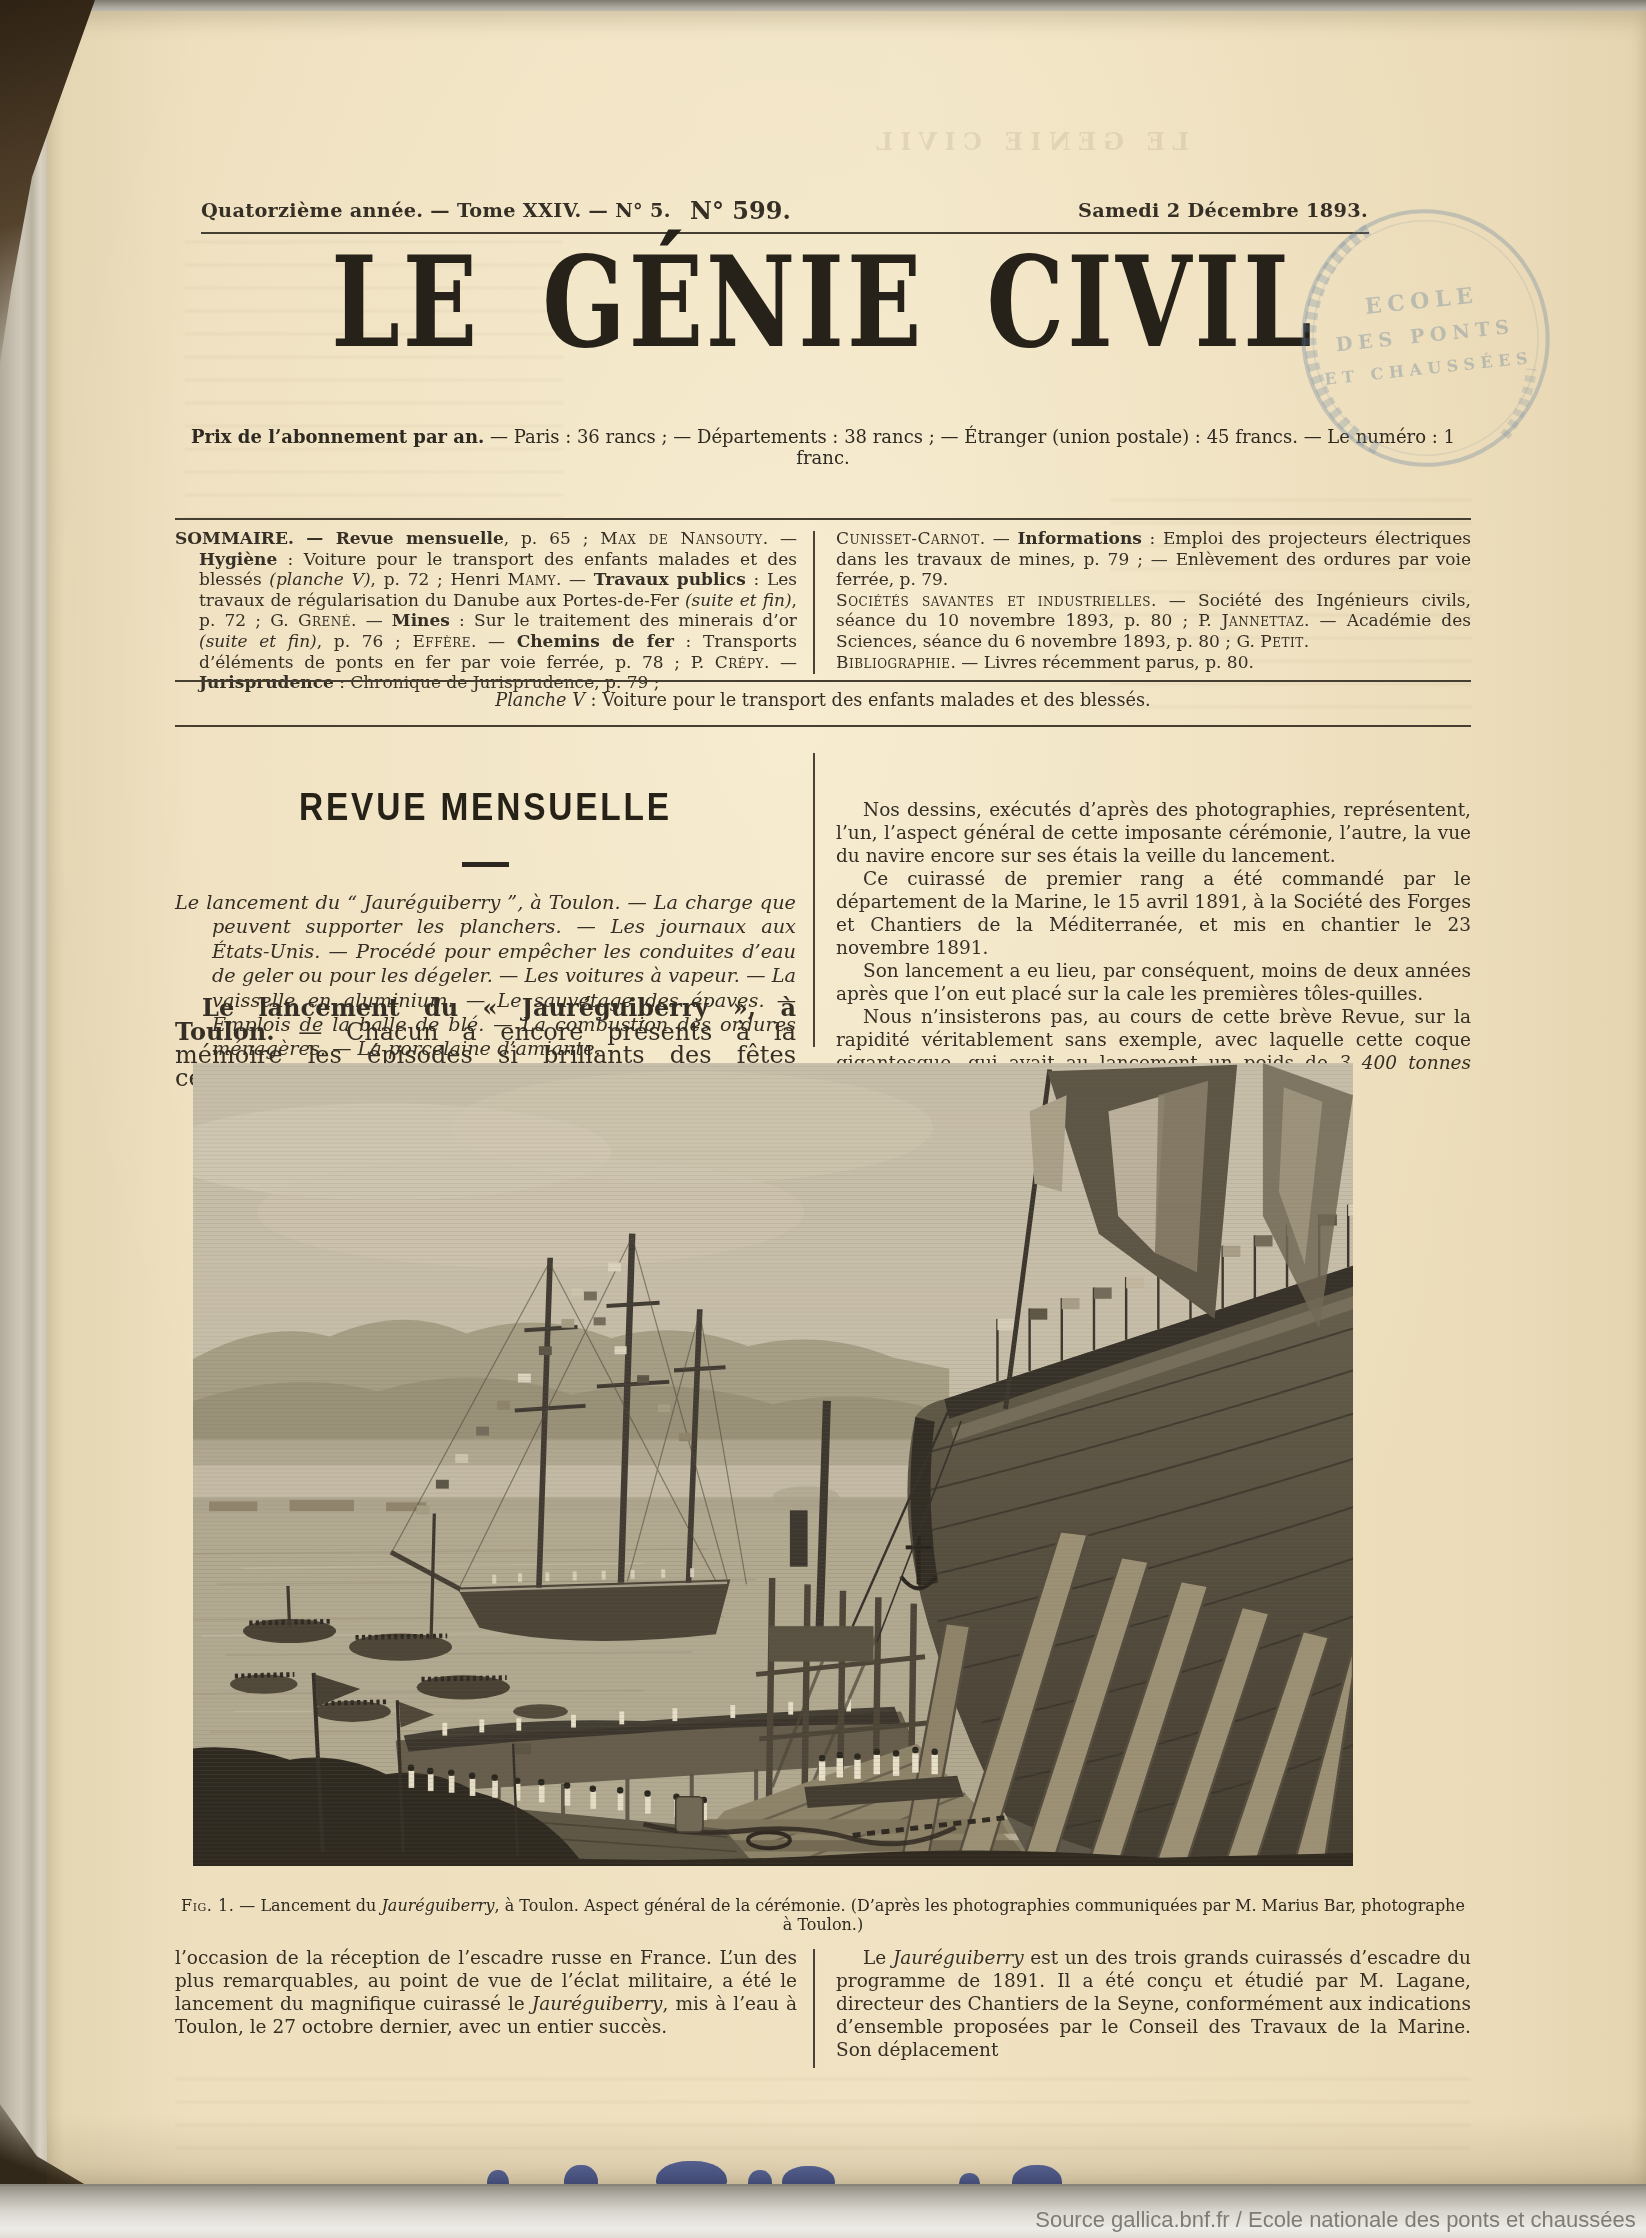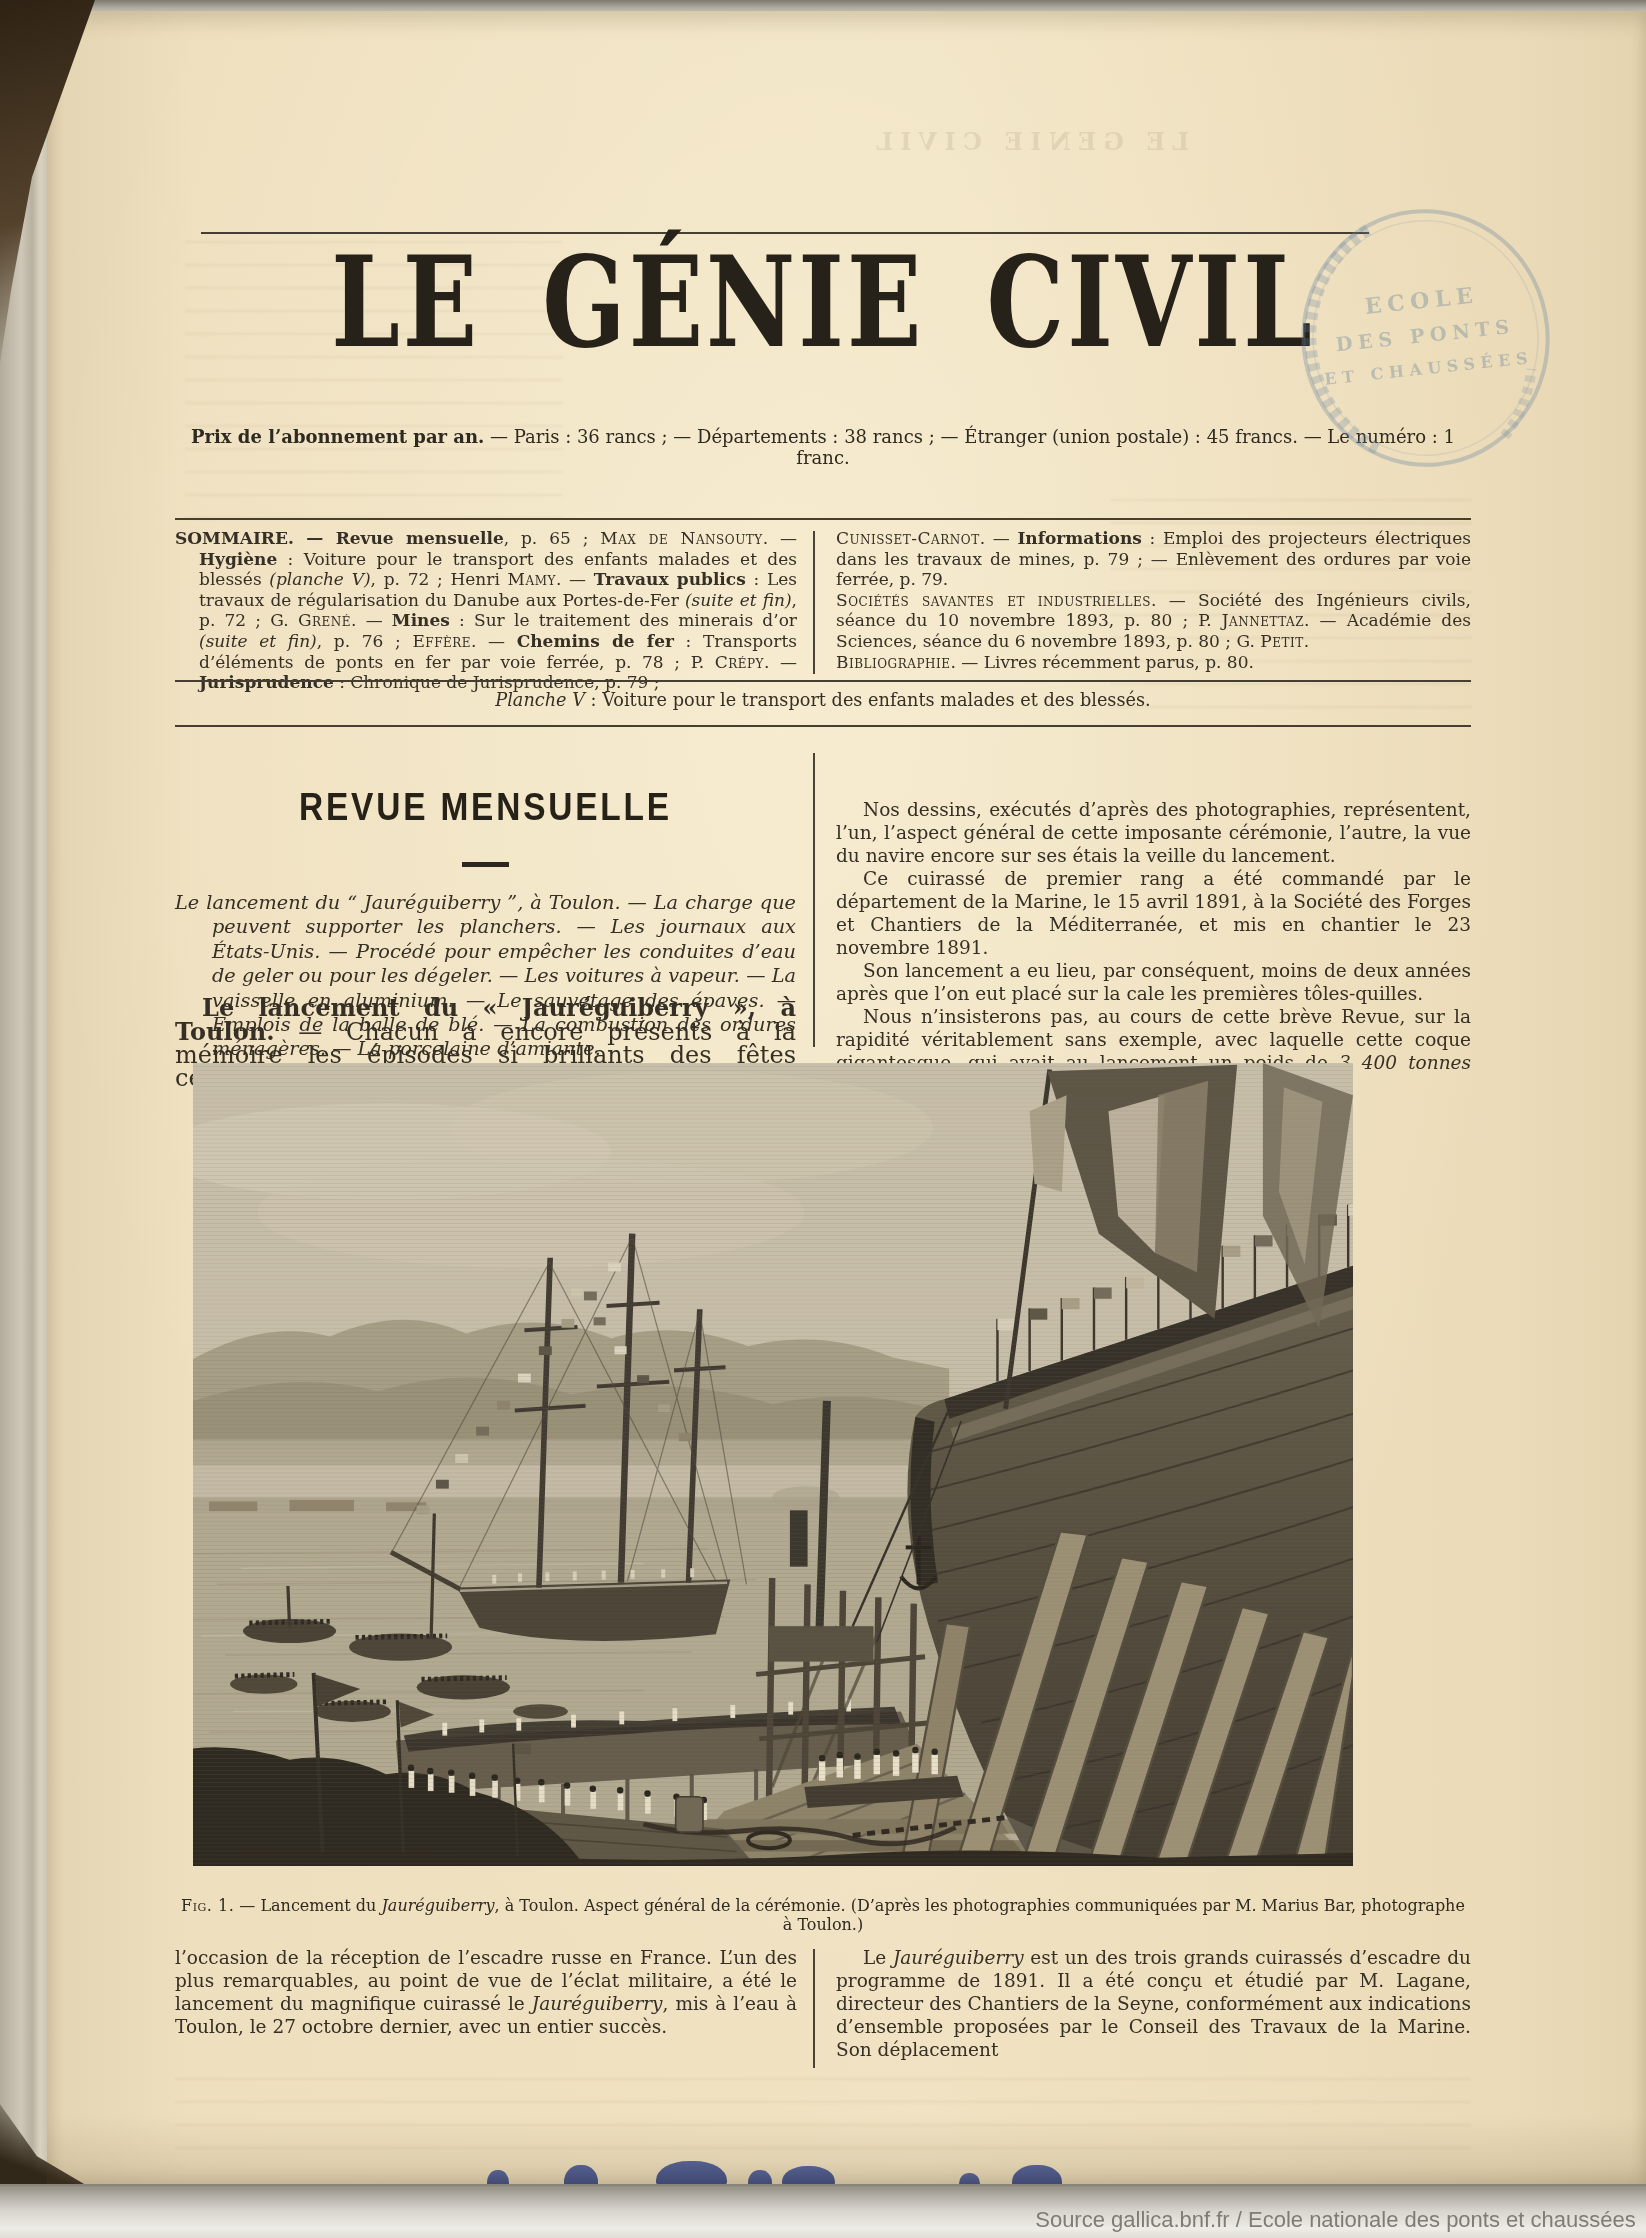--- a/index.html
+++ b/index.html
@@ -88,20 +88,25 @@
   <div class="binding-corner-top"></div>
   <div class="binding-corner-bottom"></div>
 
   <div class="bleed" style="left:185px;top:241px;width:378px;height:289px;"></div>
   <div class="bleed" style="left:1110px;top:499px;width:362px;height:225px;"></div>
   <div class="bleed" style="left:175px;top:2078px;width:1296px;height:84px;"></div>
   <div class="ghost-masthead">LE GENIE CIVIL</div>
 
   <div class="print">
 
+    <div class="header-row">
+      <span class="issue-left">Quatorzième année. — Tome XXIV. — N° 5.</span>
+      <span class="issue-no">N° 599.</span>
+      <span class="issue-date">Samedi 2 Décembre 1893.</span>
+    </div>
     <div class="hrule" style="left:201px;top:232px;width:1168px;"></div>
 
     <div class="masthead-title">LE GÉNIE CIVIL</div>
 
     <div class="subscription-line"><span class="run-b">Prix de l’abonnement par an.</span><span class="run-r"> — Paris : 36 rancs ; — Départements : 38 rancs ; — Étranger (union postale) : 45 francs. — Le numéro : 1 franc.</span></div>
 
     <div class="hrule" style="left:175px;top:518px;width:1296px;"></div>
     <div class="sommaire-left"><span class="run-b">SOMMAIRE. — Revue mensuelle</span><span class="run-r">, p. 65 ; </span><span class="run-sc">Max de Nansouty</span><span class="run-r">. — </span><span class="run-b">Hygiène</span><span class="run-r"> : Voiture pour le transport des enfants malades et des blessés </span><span class="run-i">(planche V)</span><span class="run-r">, p. 72 ; Henri </span><span class="run-sc">Mamy</span><span class="run-r">. — </span><span class="run-b">Travaux publics</span><span class="run-r"> : Les travaux de régularisation du Danube aux Portes-de-Fer </span><span class="run-i">(suite et fin)</span><span class="run-r">, p. 72 ; G. </span><span class="run-sc">Grené</span><span class="run-r">. — </span><span class="run-b">Mines</span><span class="run-r"> : Sur le traitement des minerais d’or </span><span class="run-i">(suite et fin)</span><span class="run-r">, p. 76 ; </span><span class="run-sc">Effère</span><span class="run-r">. — </span><span class="run-b">Chemins de fer</span><span class="run-r"> : Transports d’éléments de ponts en fer par voie ferrée, p. 78 ; P. </span><span class="run-sc">Crépy</span><span class="run-r">. — </span><span class="run-b">Jurisprudence</span><span class="run-r"> : Chronique de Jurisprudence, p. 79 ;</span></div>
     <div class="sommaire-right">
       <p><span class="run-sc">Cunisset-Carnot</span><span class="run-r">. — </span><span class="run-b">Informations</span><span class="run-r"> : Emploi des projecteurs électriques dans les travaux de mines, p. 79 ; — Enlèvement des ordures par voie ferrée, p. 79.</span></p>

